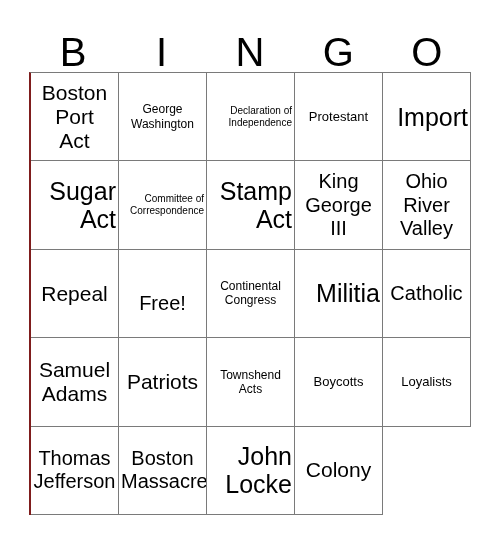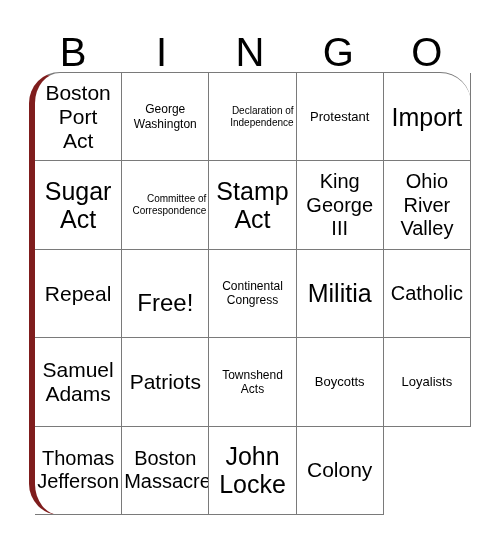--- a/index.html
+++ b/index.html
@@ -40,25 +40,24 @@
     color: #000000;
   }
   .grid {
     position: absolute;
     left: 29px;
     top: 72px;
     width: 442px;
     height: 443px;
     box-sizing: border-box;
     border-top: 1px solid #7a7a7a;
-    border-left: 6px solid #7f1d1d;
+    border-left: 2px solid #7f1d1d;
     display: grid;
     grid-template-columns: repeat(5, 1fr);
     grid-template-rows: repeat(5, 1fr);
-    border-radius: 31px;
   }
   .cell {
     box-sizing: border-box;
     border-right: 1px solid #7a7a7a;
     border-bottom: 1px solid #7a7a7a;
     display: flex;
     align-items: center;
     justify-content: center;
     text-align: center;
     padding: 1px 2px;
@@ -69,22 +68,22 @@
     width: 100%;
     line-height: 1.14;
     white-space: pre-line;
   }
   
   .fs-xs  .txt { font-size: 10px; line-height: 1.2; text-align: right; }
   .fs-sm  .txt { font-size: 12px; line-height: 1.2; }
   .fs-md  .txt { font-size: 13px; line-height: 1.18; }
   .fs-lg  .txt { font-size: 20px; line-height: 1.16; }
   .fs-xl  .txt { font-size: 21px; line-height: 1.14; }
-  .fs-xxl .txt { font-size: 25px; line-height: 1.12; }
-  .fs-free .txt { font-size: 24px; line-height: 1.1; margin-top: 20px; }
+  .fs-xxl .txt { font-size: 25px; line-height: 1.12; text-align: right; }
+  .fs-free .txt { font-size: 20px; line-height: 1.1; margin-top: 20px; }
 </style>
 </head>
 <body>
 
 <div class="card">
 
   <div class="header-row">
     <div class="header-cell">B</div>
     <div class="header-cell">I</div>
     <div class="header-cell">N</div>

